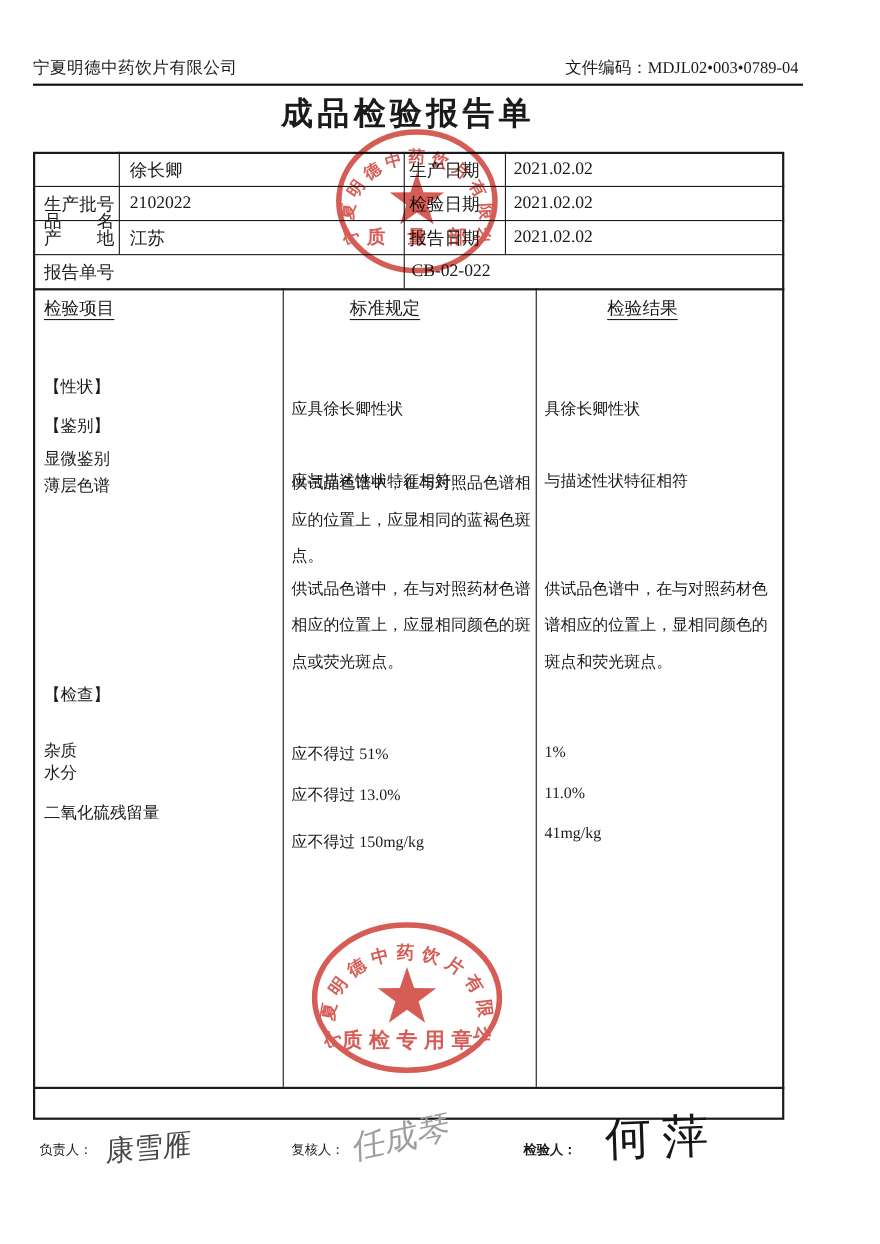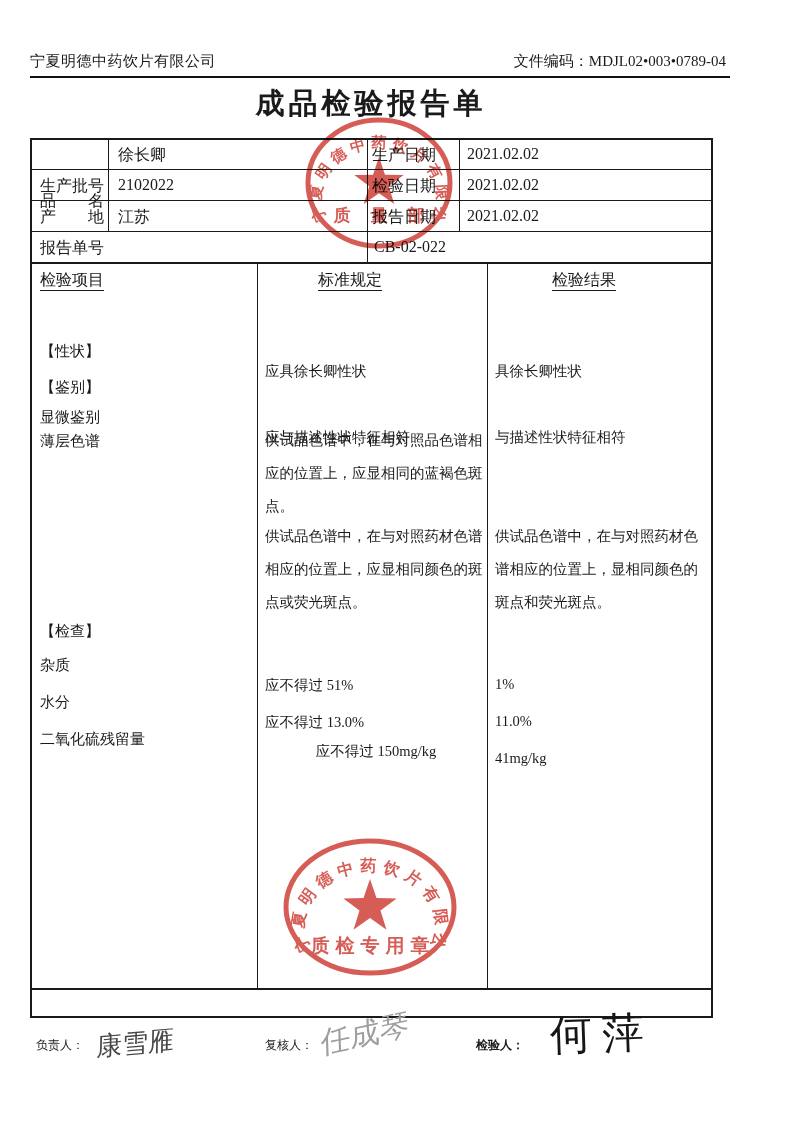--- a/index.html
+++ b/index.html
@@ -97,30 +97,30 @@
       <div class="t-res single" style="top:146px;">与描述性状特征相符</div>
 
       <div class="t-item" style="top:170px;">薄层色谱</div>
       <div class="t-std" style="top:162px;">供试品色谱中，在与对照品色谱相应的位置上，应显相同的蓝褐色斑点。</div>
 
       <div class="t-std" style="top:258px;">供试品色谱中，在与对照药材色谱相应的位置上，应显相同颜色的斑点或荧光斑点。</div>
       <div class="t-res" style="top:258px;">供试品色谱中，在与对照药材色谱相应的位置上，显相同颜色的斑点和荧光斑点。</div>
 
       <div class="t-item" style="top:360px;">【检查】</div>
 
-      <div class="t-item" style="top:394px;">杂质</div>
+      <div class="t-item" style="top:411px;">杂质</div>
       <div class="t-std single" style="top:394px;">应不得过 51%</div>
       <div class="t-res single" style="top:394px;">1%</div>
 
       <div class="t-item" style="top:431px;">水分</div>
       <div class="t-std single" style="top:431px;">应不得过 13.0%</div>
       <div class="t-res single" style="top:431px;">11.0%</div>
 
       <div class="t-item" style="top:468px;">二氧化硫残留量</div>
-      <div class="t-std single" style="top:460px;text-align:center;">应不得过 150mg/kg</div>
+      <div class="t-std single" style="top:474px;">应不得过 150mg/kg</div>
       <div class="t-res single" style="top:468px;">41mg/kg</div>
     </div>
 
   </div>
 
   <div class="abs siglabel" style="left:36px;top:1022px;">负责人：</div>
   <div class="abs siglabel" style="left:265px;top:1022px;">复核人：</div>
   <div class="abs siglabel" style="left:476px;top:1022px;font-weight:bold;">检验人：</div>
   <div class="abs sig sig1">康雪雁</div>
   <div class="abs sig sig2">任成琴</div>

